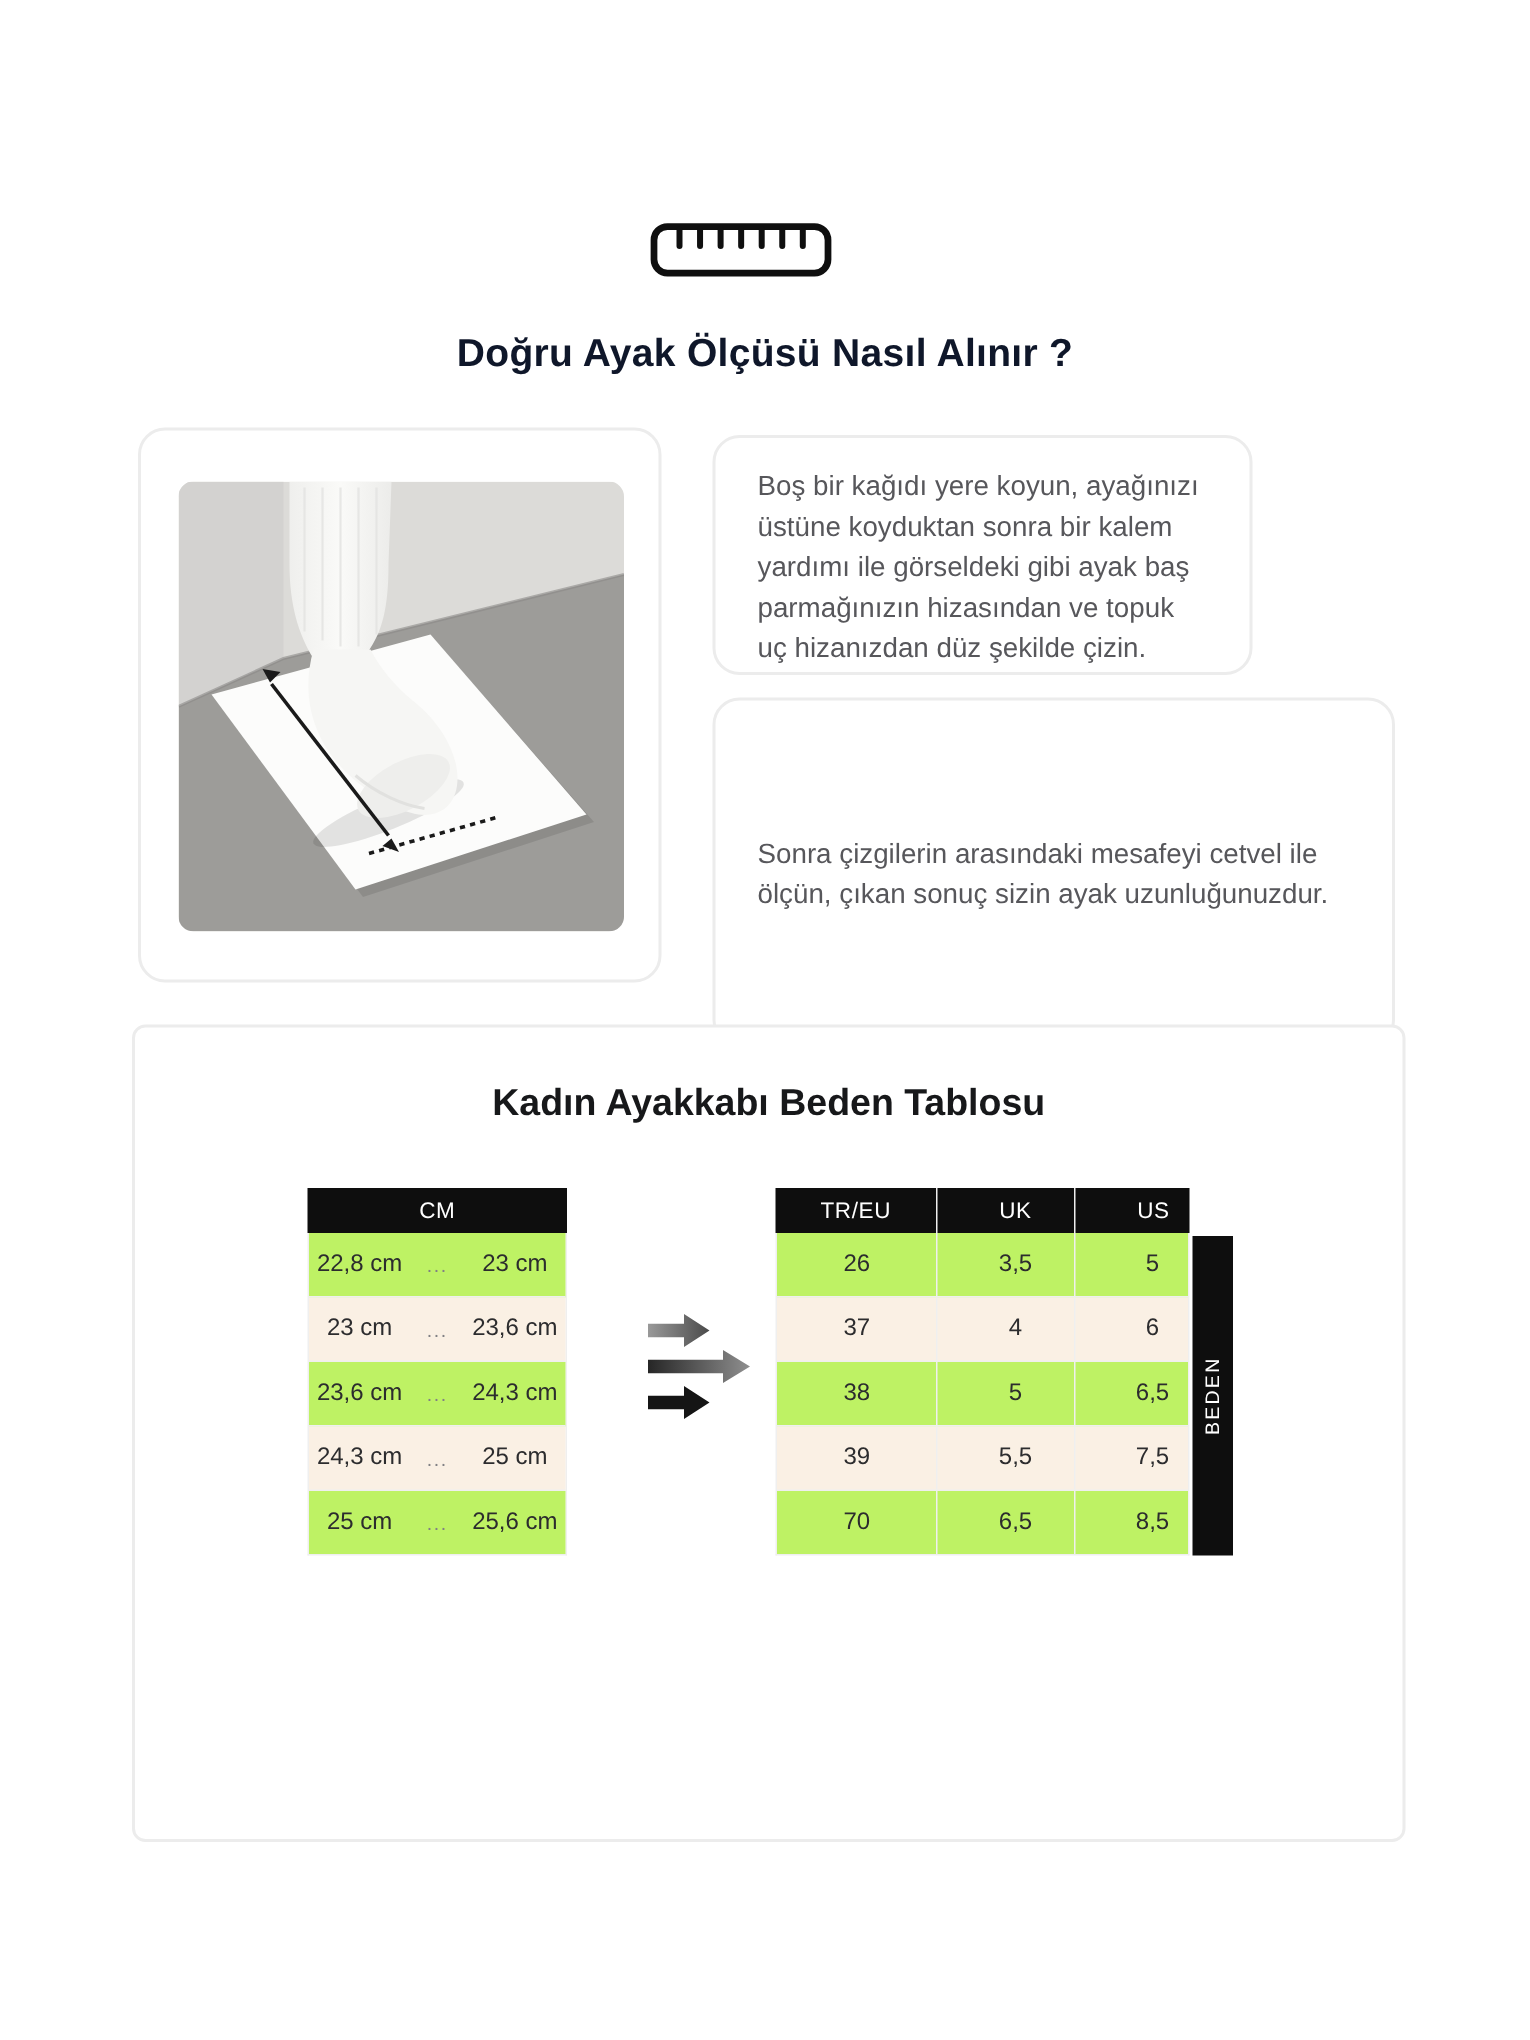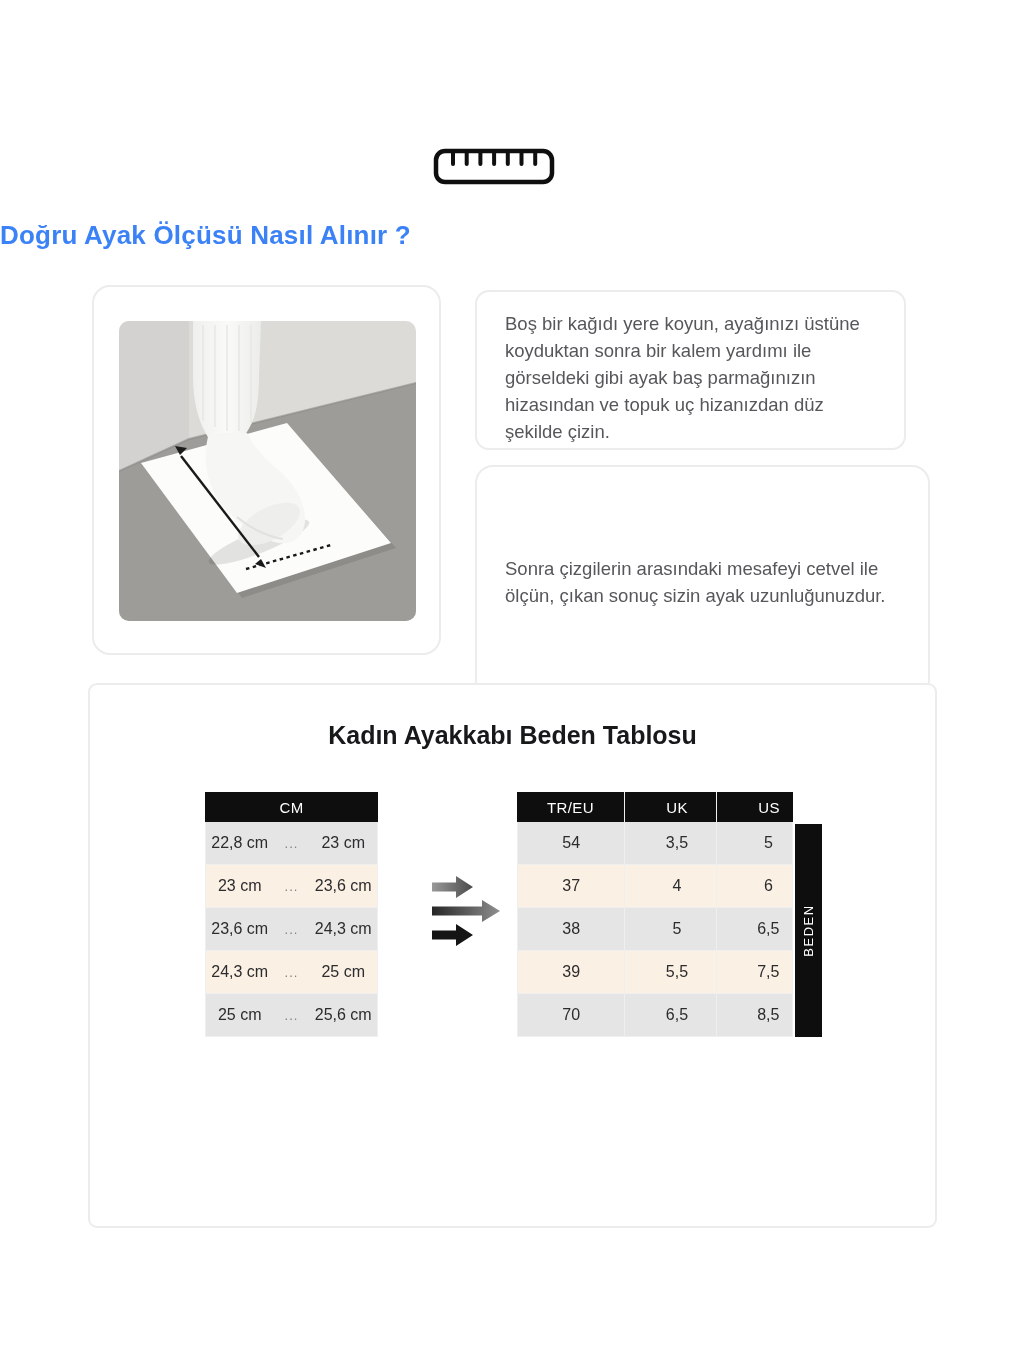--- a/index.html
+++ b/index.html
@@ -7,37 +7,37 @@
     width: 1020px; height: 1360px; position: relative;
     font-family: "Liberation Sans", sans-serif;
     -webkit-font-smoothing: antialiased;
   }
   .page { position: absolute; inset: 0; background: #ffffff; }
 
   
   .hero-icon { position: absolute; left: 433px; top: 148px; width: 122px; height: 37px; }
   .page-title {
     position: absolute; left: 0; top: 220px; width: 100%;
-    text-align: left; font-size: 26px; font-weight: 700; color: #3b82f6;
+    text-align: center; font-size: 26px; font-weight: 700; color: #0f172a;
     letter-spacing: 0.2px;
   }
 
   
   .card {
     position: absolute; background: #fff;
     border: 2px solid #ececec; border-radius: 18px; box-sizing: border-box;
   }
   .photo-card { left: 92px; top: 285px; width: 349px; height: 370px; }
   .photo-frame {
     position: absolute; left: 25px; top: 34px; width: 297px; height: 300px;
     border-radius: 10px; overflow: hidden;
   }
   .photo-frame svg { display: block; width: 100%; height: 100%; }
 
-  .text-card-1 { left: 475px; top: 290px; width: 431px; height: 160px; border-radius: 14px; }
+  .text-card-1 { left: 475px; top: 290px; width: 360px; height: 160px; }
   .text-card-2 { left: 475px; top: 465px; width: 455px; height: 233px; display: flex; align-items: center; }
   .instruction {
     margin: 0; padding: 18px 30px 0 28px;
     font-size: 18.5px; line-height: 27px; color: #57575b;
   }
   .text-card-2 .instruction { padding-top: 0; }
 
   
   .size-card { left: 88px; top: 683px; width: 849px; height: 545px; border-radius: 9px; }
   .chart-title {
@@ -47,21 +47,21 @@
 
   .table { position: absolute; box-sizing: border-box; }
   .thead {
     background: #0e0e0e; color: #ffffff; height: 30px;
     display: grid; align-items: center; text-align: center;
     font-size: 15px; letter-spacing: 0.4px;
   }
   .tbody { border: 1px solid #efefef; border-top: none; }
   .row {
     height: 42px; display: grid; align-items: center; text-align: center;
-    font-size: 16px; color: #2c2c2e; background: #e5e5e5;
+    font-size: 16px; color: #2c2c2e; background: #bef264;
     border-bottom: 1px solid #efefef;
   }
   .row:last-child { border-bottom: none; }
   .row.hl { background: #faf0e4; }
   .dots { color: #808084; font-size: 13px; letter-spacing: 1px; }
 
   .cm-table { left: 115px; top: 107px; width: 173px; }
   .cm-table .row { grid-template-columns: 1fr 36px 1fr; }
 
   .eu-table { left: 427px; top: 107px; width: 276px; }
@@ -204,21 +204,21 @@
     </svg>
 
     <div class="table eu-table">
       <div class="thead">
         <span class="cell">TR/EU</span>
         <span class="cell">UK</span>
         <span class="cell">US</span>
       </div>
       <div class="tbody">
         <div class="row">
-          <span class="cell">54</span>
+          <span class="cell">26</span>
           <span class="cell">3,5</span>
           <span class="cell">5</span>
         </div>
         <div class="row hl">
           <span class="cell">37</span>
           <span class="cell">4</span>
           <span class="cell">6</span>
         </div>
         <div class="row">
           <span class="cell">38</span>

